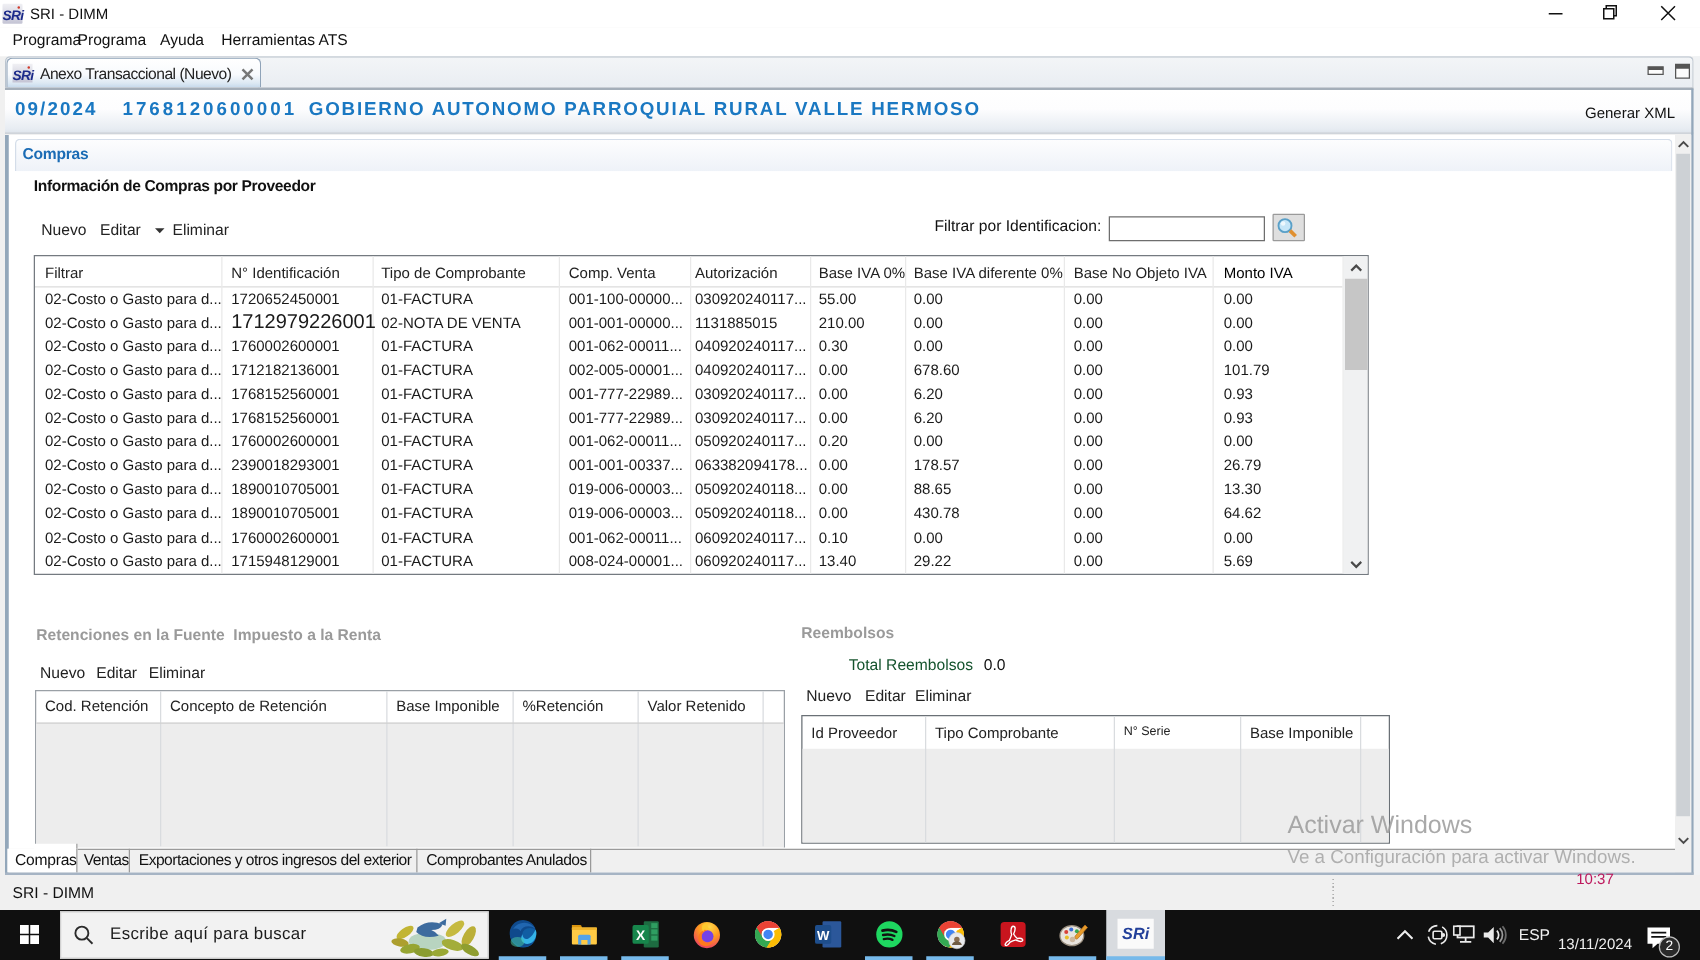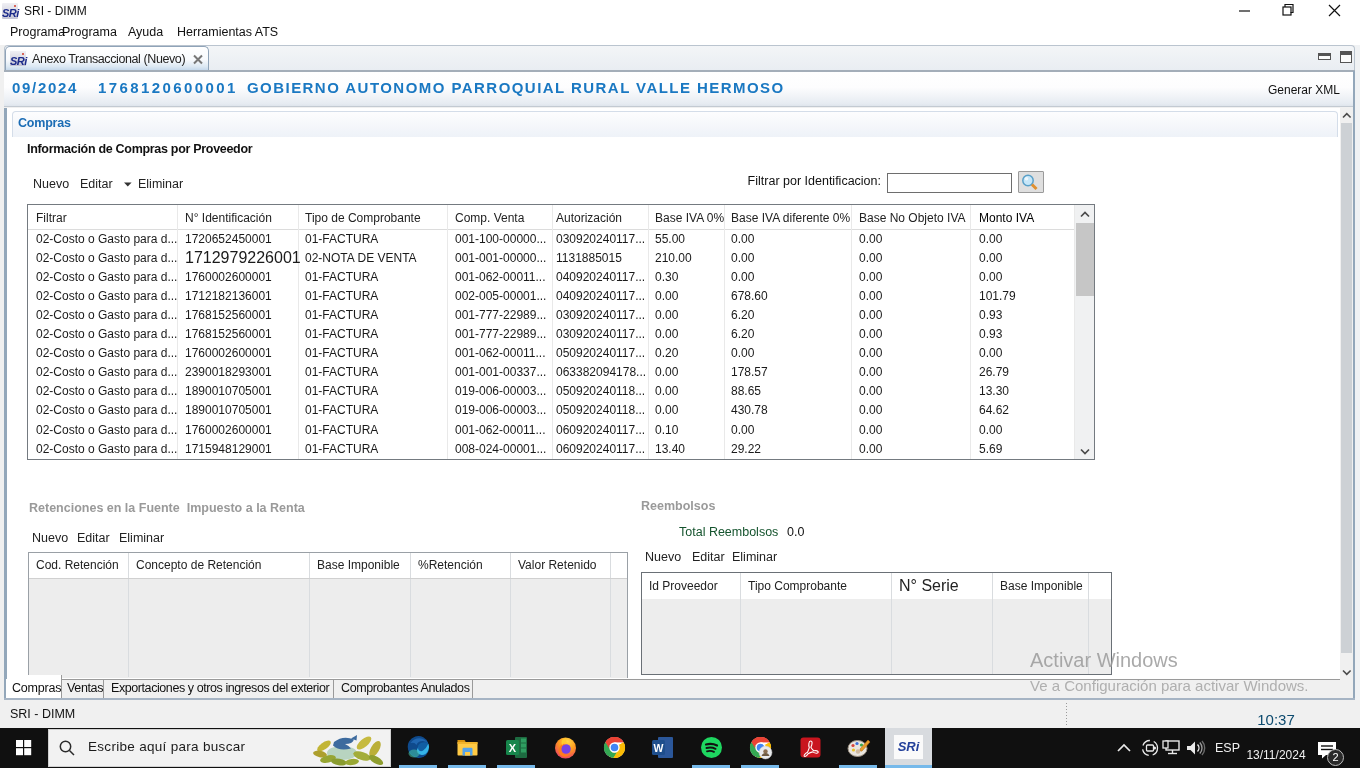--- a/index.html
+++ b/index.html
@@ -228,21 +228,21 @@
 <div style="position:absolute;left:692px;top:548px;height:18px;line-height:18px;font-size:12.5px;color:#222;font-weight:normal;white-space:nowrap;">Editar</div>
 <div style="position:absolute;left:732px;top:548px;height:18px;line-height:18px;font-size:12.5px;color:#222;font-weight:normal;white-space:nowrap;">Eliminar</div>
 <div class="abs" style="left:641px;top:572px;width:471px;height:103px;background:#ffffff;border:1px solid #6a7076;"></div>
 <div class="abs" style="left:642px;top:599px;width:469px;height:75px;background:#ededed;"></div>
 <div class="abs" style="left:740px;top:573px;width:1px;height:101px;background:#d9dcdf;"></div>
 <div class="abs" style="left:891px;top:573px;width:1px;height:101px;background:#d9dcdf;"></div>
 <div class="abs" style="left:992px;top:573px;width:1px;height:101px;background:#d9dcdf;"></div>
 <div class="abs" style="left:1088px;top:573px;width:1px;height:101px;background:#d9dcdf;"></div>
 <div style="position:absolute;left:649px;top:577px;height:18px;line-height:18px;font-size:12px;color:#222;font-weight:normal;white-space:nowrap;">Id Proveedor</div>
 <div style="position:absolute;left:748px;top:577px;height:18px;line-height:18px;font-size:12px;color:#222;font-weight:normal;white-space:nowrap;">Tipo Comprobante</div>
-<div style="position:absolute;left:899px;top:577px;height:18px;line-height:18px;font-size:16px;color:#222;font-weight:normal;white-space:nowrap;text-align:center;">N° Serie</div>
+<div style="position:absolute;left:899px;top:577px;height:18px;line-height:18px;font-size:10px;color:#222;font-weight:normal;white-space:nowrap;text-align:center;">N° Serie</div>
 <div style="position:absolute;left:1000px;top:577px;height:18px;line-height:18px;font-size:12px;color:#222;font-weight:normal;white-space:nowrap;">Base Imponible</div>
 <div class="abs" style="left:1030px;top:649px;font-size:20px;color:#9b9b9b;opacity:0.85;z-index:6;white-space:nowrap;">Activar Windows</div>
 <div class="abs" style="left:1030px;top:677px;font-size:15px;color:#a8a8a8;opacity:0.9;z-index:6;white-space:nowrap;">Ve a Configuración para activar Windows.</div>
 <div class="abs" style="left:6px;top:679px;width:1334px;height:19px;background:#f0f0f0;"></div>
 <div class="abs" style="left:62px;top:678.5px;width:1278px;height:1px;background:#9a9a9a;"></div>
 <div class="abs" style="left:6px;top:679px;width:56px;height:19px;background:#ffffff;border-right:1px solid #9a9a9a;"></div>
 <div class="abs" style="left:27px;top:675px;width:35px;height:4px;background:#ffffff;border-right:1px solid #9a9a9a;"></div>
 <div style="position:absolute;left:12px;top:679px;height:18px;line-height:18px;font-size:12.5px;color:#111;font-weight:normal;white-space:nowrap;letter-spacing:-0.2px;">Compras</div>
 <div style="position:absolute;left:67px;top:679px;height:18px;line-height:18px;font-size:12.5px;color:#111;font-weight:normal;white-space:nowrap;letter-spacing:-0.35px;">Ventas</div>
 <div class="abs" style="left:103px;top:679px;width:1px;height:19px;background:#9a9a9a;"></div>
@@ -397,19 +397,19 @@
     <line x1="6" y1="13.5" x2="15" y2="13.5" stroke="#eaeaea" stroke-width="1.4"></line>
     <rect x="1" y="1" width="5" height="7" fill="#101010" stroke="#eaeaea" stroke-width="1.3"></rect>
   </svg>
 <svg class="abs" style="left:1185px;top:739px;" width="22" height="18">
     <path d="M2 7 h3.5 l4.5 -4.5 v13 l-4.5 -4.5 h-3.5 z" fill="#eaeaea"></path>
     <path d="M12.5 5.5 a5 5 0 0 1 0 7" fill="none" stroke="#eaeaea" stroke-width="1.4"></path>
     <path d="M14.8 3.5 a8 8 0 0 1 0 11" fill="none" stroke="#9a9a9a" stroke-width="1.4"></path>
     <path d="M17 2 a10.5 10.5 0 0 1 0 14" fill="none" stroke="#6a6a6a" stroke-width="1.4"></path>
   </svg>
 <div style="position:absolute;left:1215px;top:739px;height:18px;line-height:18px;font-size:12.5px;color:#f0f0f0;font-weight:normal;white-space:nowrap;">ESP</div>
-<div class="abs" style="left:1230px;top:713px;width:92px;height:13px;font-size:15px;color:#0c4a6e;text-align:center;line-height:13px;">10:37</div>
+<div class="abs" style="left:1230px;top:697px;width:92px;height:13px;font-size:12px;color:#be185d;text-align:center;line-height:13px;">10:37</div>
 <div class="abs" style="left:1230px;top:749px;width:92px;height:13px;font-size:12px;color:#f0f0f0;text-align:center;line-height:13px;">13/11/2024</div>
 <svg class="abs" style="left:1316px;top:740px;" width="22" height="19">
     <path d="M2 2 h18 v13 h-10 l-4 3.5 v-3.5 h-4 z" fill="#fff"></path>
     <line x1="5" y1="6" x2="17" y2="6" stroke="#101010" stroke-width="1.4"></line>
     <line x1="5" y1="9.5" x2="17" y2="9.5" stroke="#101010" stroke-width="1.4"></line>
   </svg>
 <div class="abs" style="left:1327px;top:749px;width:17px;height:17px;border-radius:50%;background:#2a2a2a;border:1px solid #bdbdbd;color:#fff;font-size:11px;text-align:center;line-height:15px;">2</div>
 </body></html>

